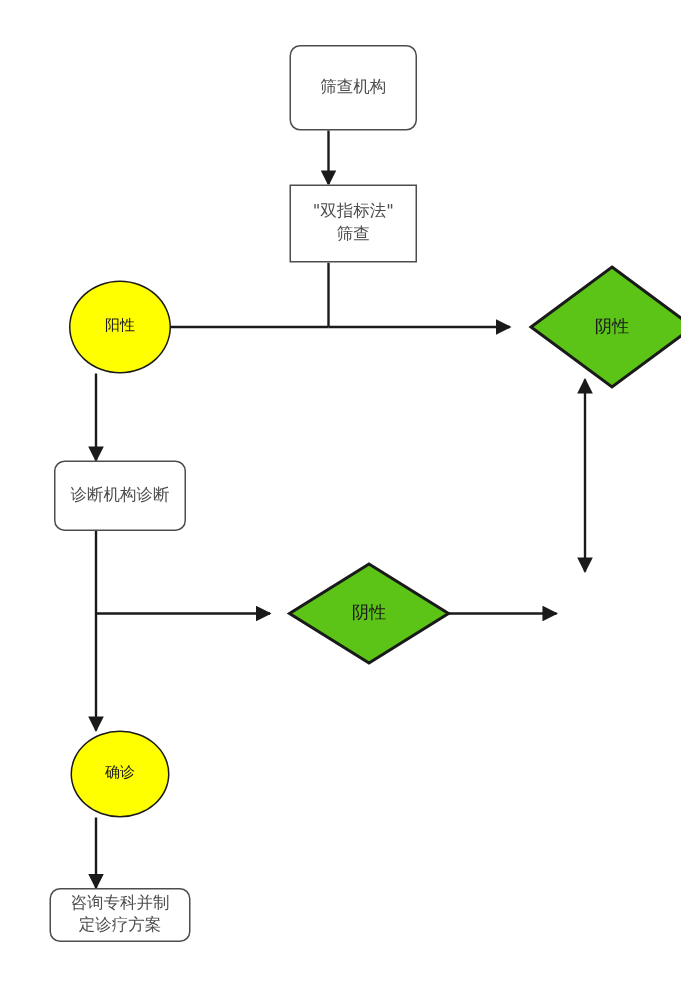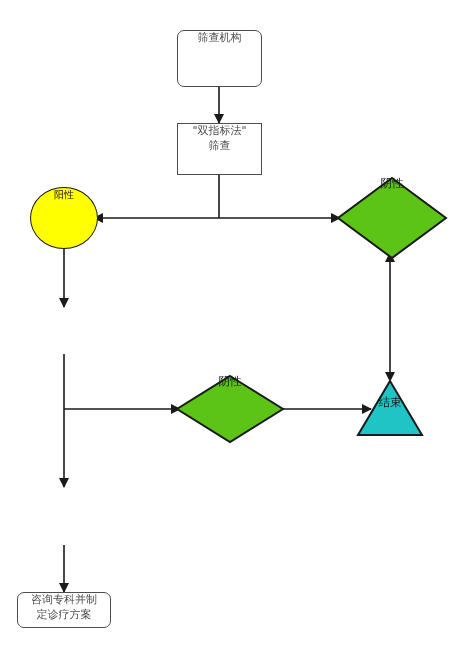--- a/index.html
+++ b/index.html
@@ -21,24 +21,26 @@
     position: absolute;
     left: 0;
     top: 0;
     width: 454px;
     height: 672px;
   }
   .node {
     position: absolute;
     box-sizing: border-box;
     display: flex;
+    align-items: center;
     justify-content: center;
     text-align: center;
     line-height: 1.35;
     z-index: 2;
+    margin-left: 16px;
   }
   .node .label {
     position: relative;
     z-index: 3;
     white-space: pre-line;
     pointer-events: none;
   }
 
   
   .rect {
@@ -143,34 +145,34 @@
     <span class="label">阳性</span>
   </div>
 
   <div class="node diamond" style="left:336px; top:176px; width:112px; height:84px;">
     <svg class="shape" viewBox="0 0 112 84" preserveAspectRatio="none">
       <polygon points="56,2 110,42 56,82 2,42" fill="#5cc417" stroke="#1a1a1a" stroke-width="2"></polygon>
     </svg>
     <span class="label">阴性</span>
   </div>
 
+  <div class="node rect rounded" style="left:20px; top:307px; width:88px; height:47px;">
+    <span class="label">诊断机构诊断</span>
+  </div>
 
   <div class="node diamond" style="left:175px; top:374px; width:110px; height:70px;">
     <svg class="shape" viewBox="0 0 110 70" preserveAspectRatio="none">
       <polygon points="55,2 108,35 55,68 2,35" fill="#5cc417" stroke="#1a1a1a" stroke-width="2"></polygon>
     </svg>
     <span class="label">阴性</span>
   </div>
 
-  <div class="node triangle" style="left:356px; top:379px; width:68px; height:58px;">
-    <svg class="shape" viewBox="0 0 68 58" preserveAspectRatio="none">
-      <polygon points="34,2 66,56 2,56" fill="#20c4c4" stroke="#1a1a1a" stroke-width="2"></polygon>
-    </svg>
-    <span class="label">结束</span>
+
+  <div class="node ellipse" style="left:31px; top:487px; width:66px; height:58px;">
+    <span class="label">确诊</span>
   </div>
-
 
   <div class="node rect rounded" style="left:17px; top:592px; width:94px; height:36px;">
     <span class="label">咨询专科并制
 定诊疗方案</span>
   </div>
 
 </div>
 
 </body></html>

